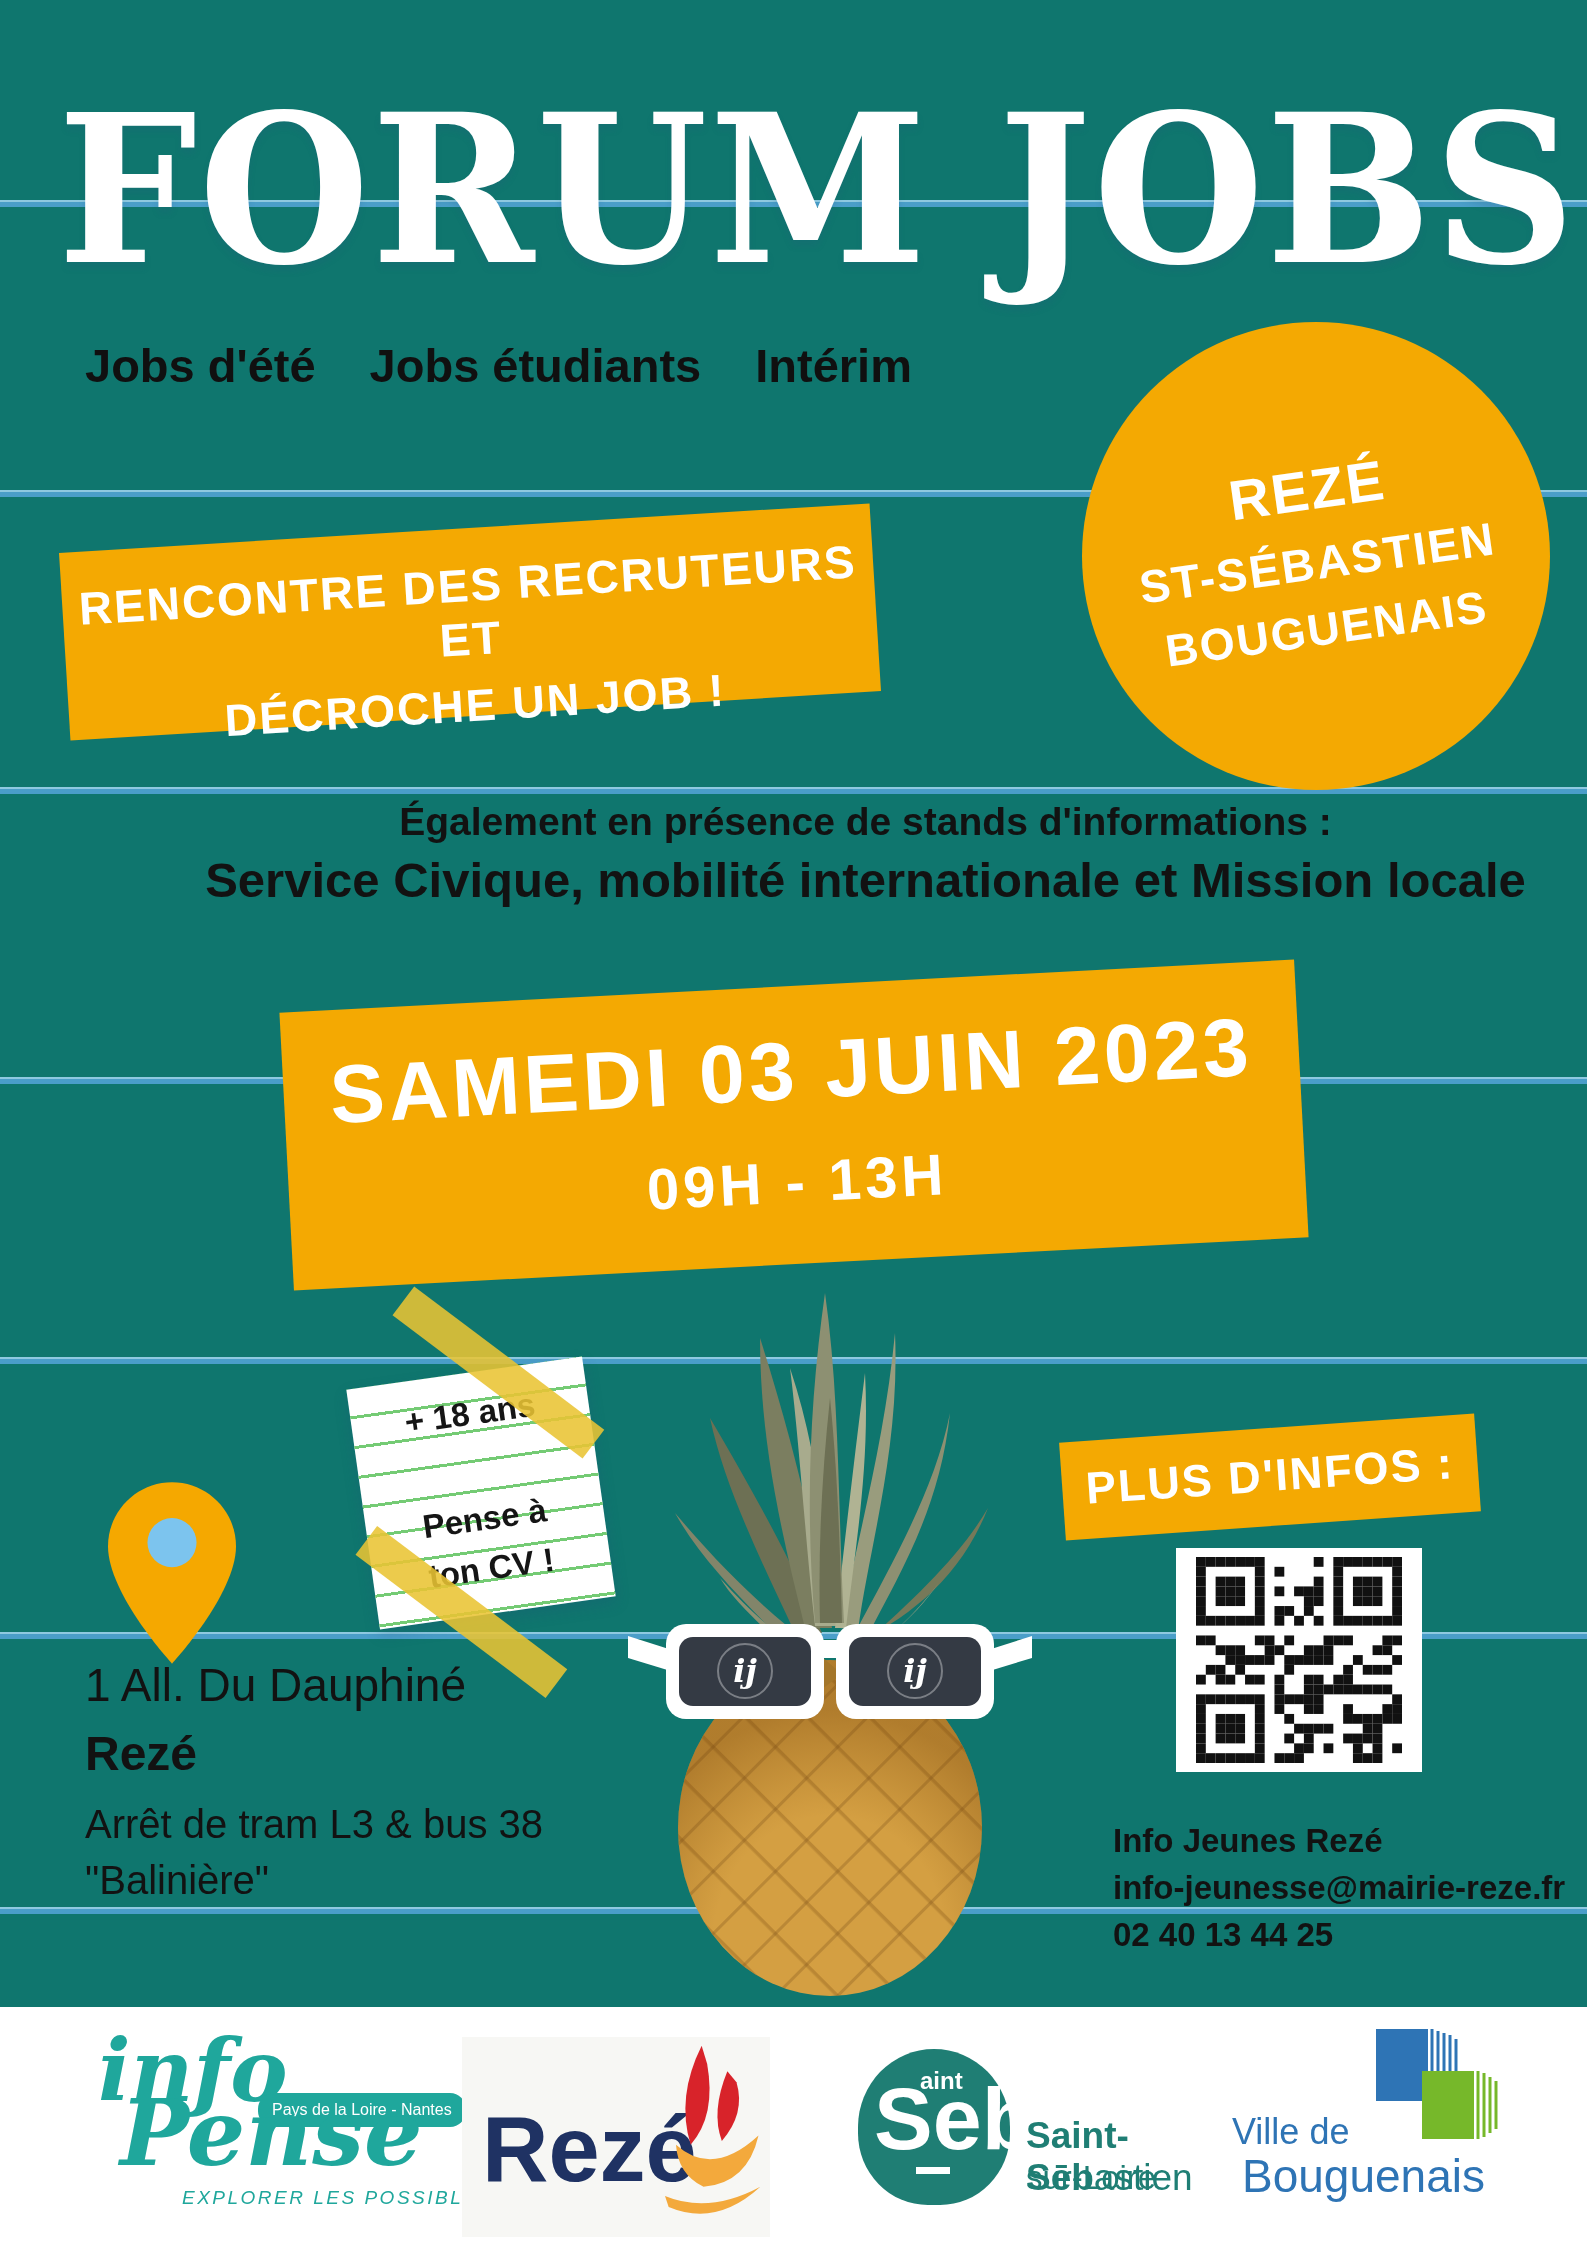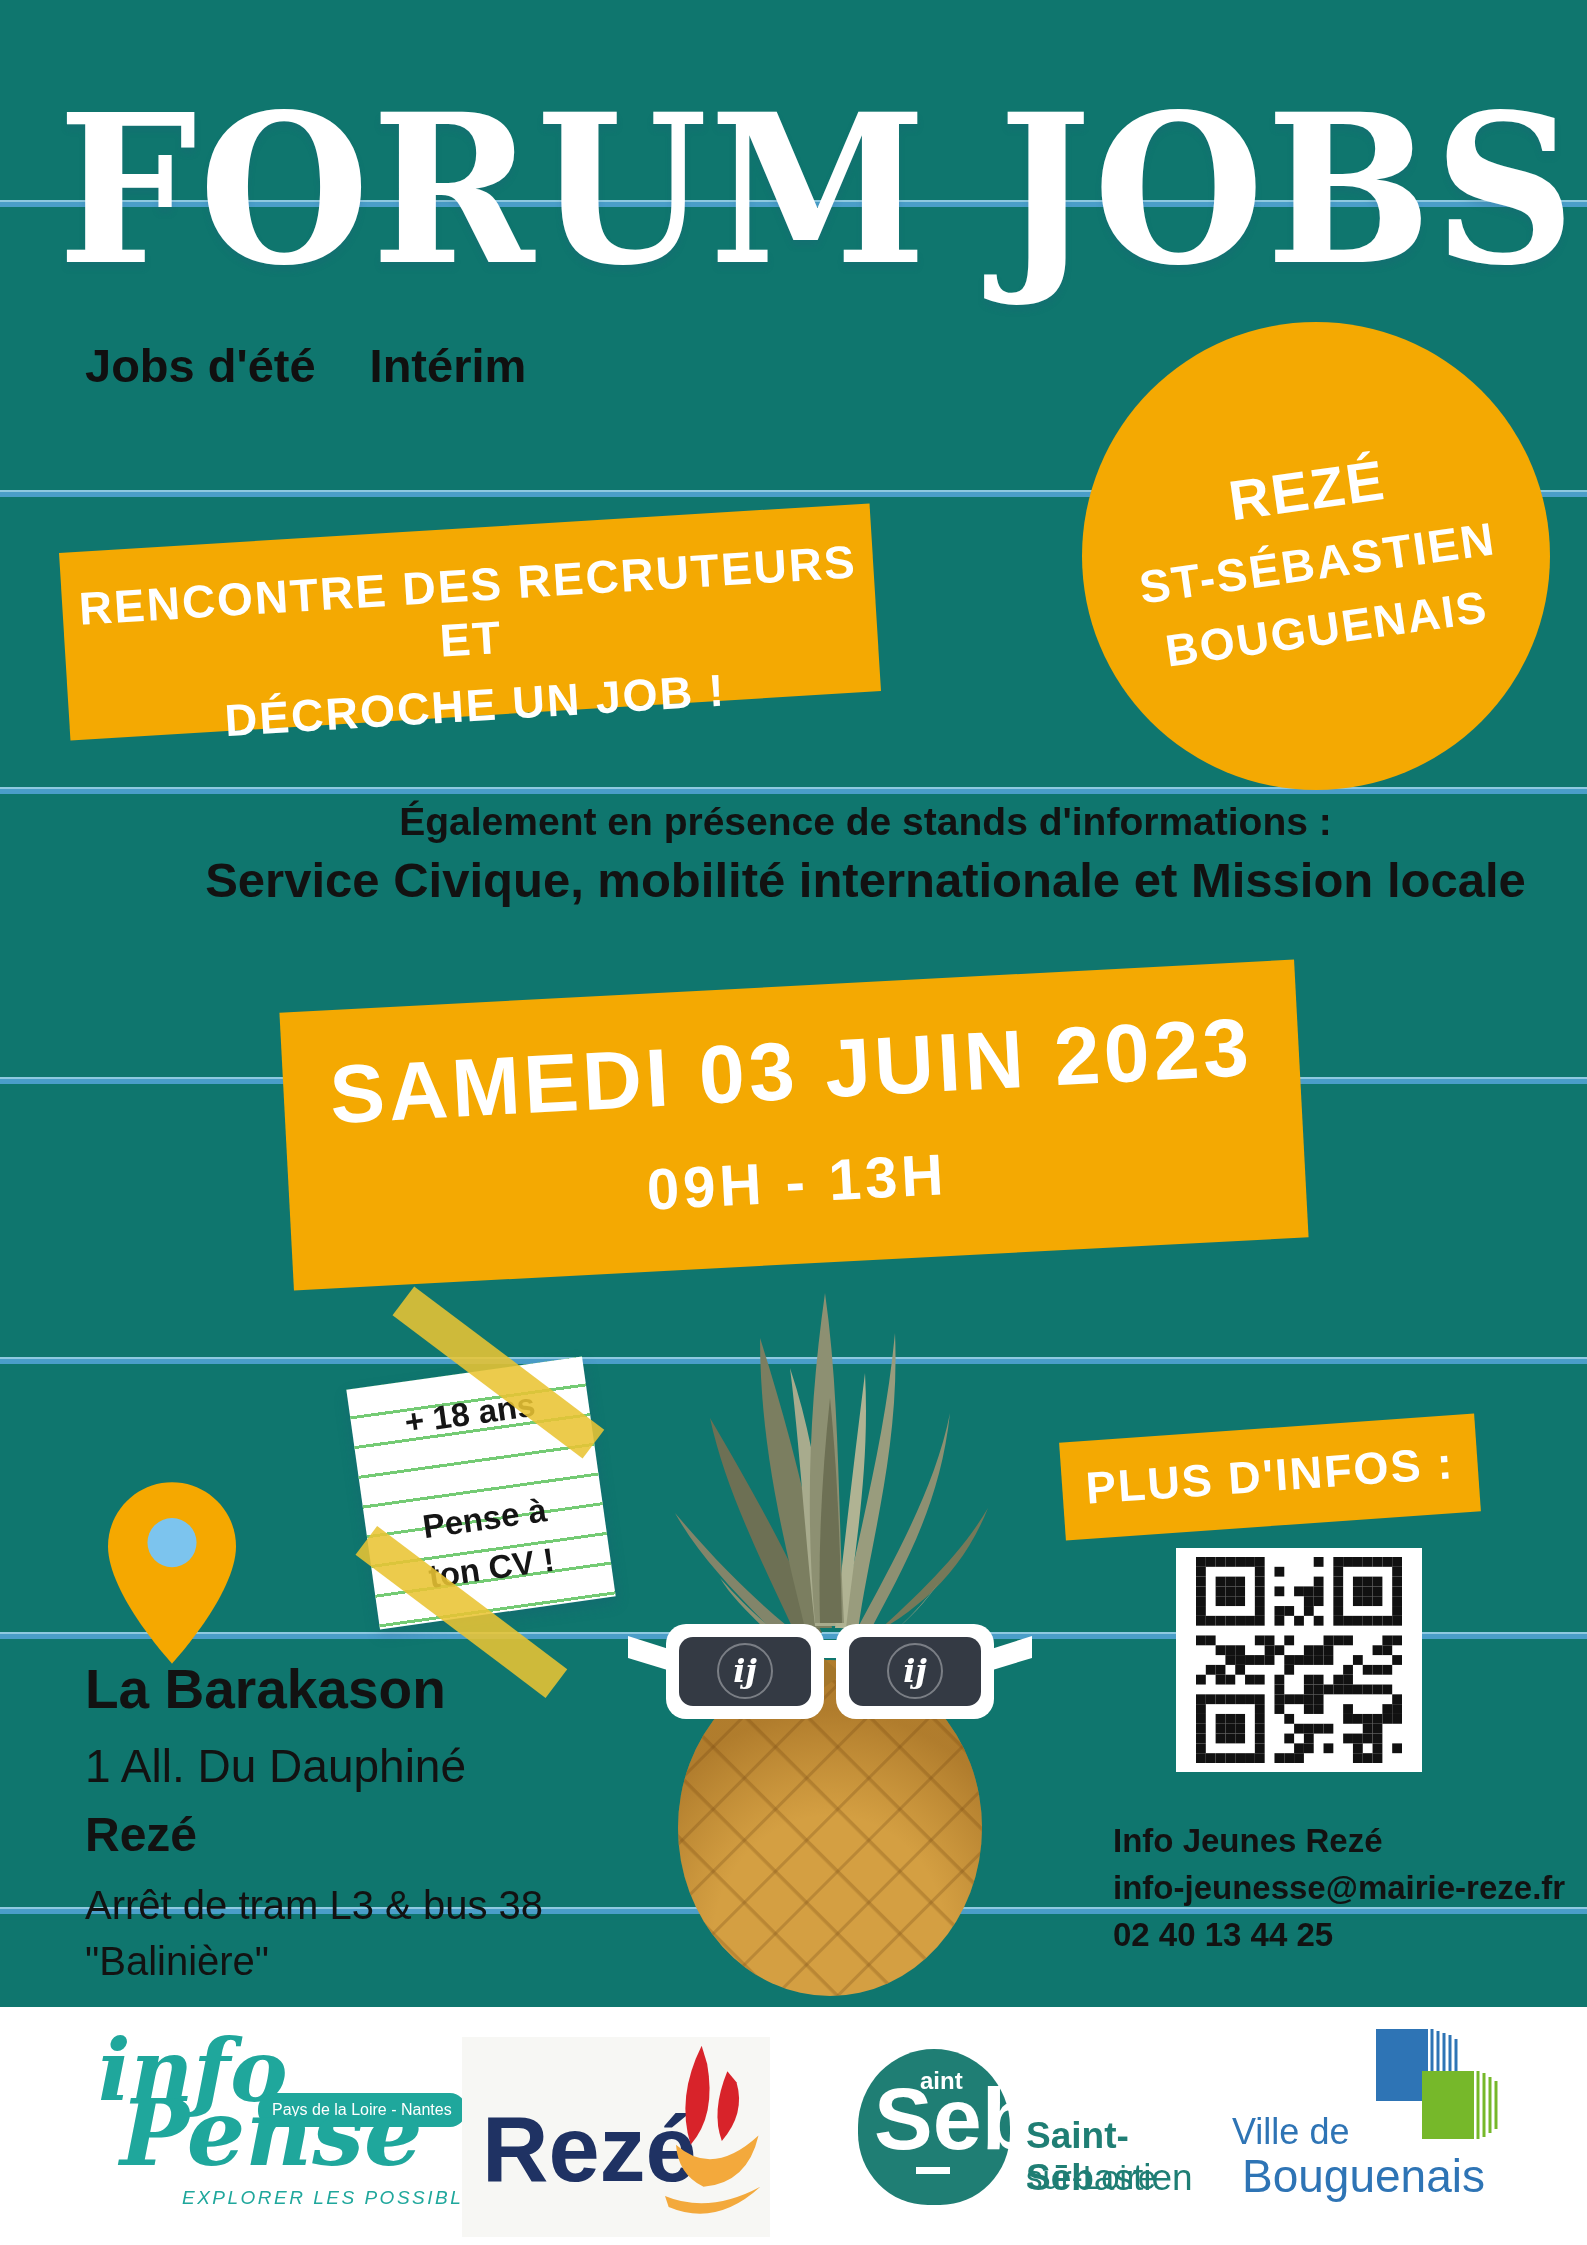--- a/index.html
+++ b/index.html
@@ -66,20 +66,21 @@
   <div class="plank" style="top:787px"></div>
   <div class="plank" style="top:1077px"></div>
   <div class="plank" style="top:1357px"></div>
   <div class="plank" style="top:1632px"></div>
   <div class="plank" style="top:1907px"></div>
 
   <div class="abs title" style="top:92px;left:0;">FORUM JOBS</div>
 
   <div class="abs tags" style="top:338px;left:85px;">
     <span>Jobs d'été</span>
+    <span>Jobs étudiants</span>
     <span>Intérim</span>
   </div>
 
   <div class="abs badge orange" style="left:1082px;top:322px;">
     <div class="badge-stack marker">
       <div style="font-size:56px;">REZÉ</div>
       <div style="font-size:46px;">ST-SÉBASTIEN</div>
       <div style="font-size:45px;">BOUGUENAIS</div>
     </div>
   </div>
@@ -156,21 +157,20 @@
     <div class="tape" style="right:-34px;top:-14px;"></div>
     <div class="tape" style="left:-36px;bottom:-12px;"></div>
   </div>
 
   <svg class="abs" style="left:108px;top:1482px;" width="128" height="182" viewBox="0 0 24 34">
     <path d="M12 0C5.4 0 0 5.4 0 12c0 9 12 22 12 22s12-13 12-22C24 5.4 18.6 0 12 0z" fill="#f5a800"></path>
     <circle cx="12" cy="11.3" r="4.6" fill="#7cc4ee"></circle>
   </svg>
 
   <div class="abs venue" style="left:85px;top:1662px;width:560px;">
-    <div class="name">La Barakason</div>
     <div class="street">1 All. Du Dauphiné</div>
     <div class="city">Rezé</div>
     <div class="transit">Arrêt de tram L3 &amp; bus 38</div>
     <div class="transit">"Balinière"</div>
   </div>
 
   <div class="abs orange" style="left:1062px;top:1428px;width:416px;height:98px;transform:rotate(-4deg);">
     <div class="marker" style="font-size:45px;margin-top:22px;">PLUS D'INFOS :</div>
   </div>
 

